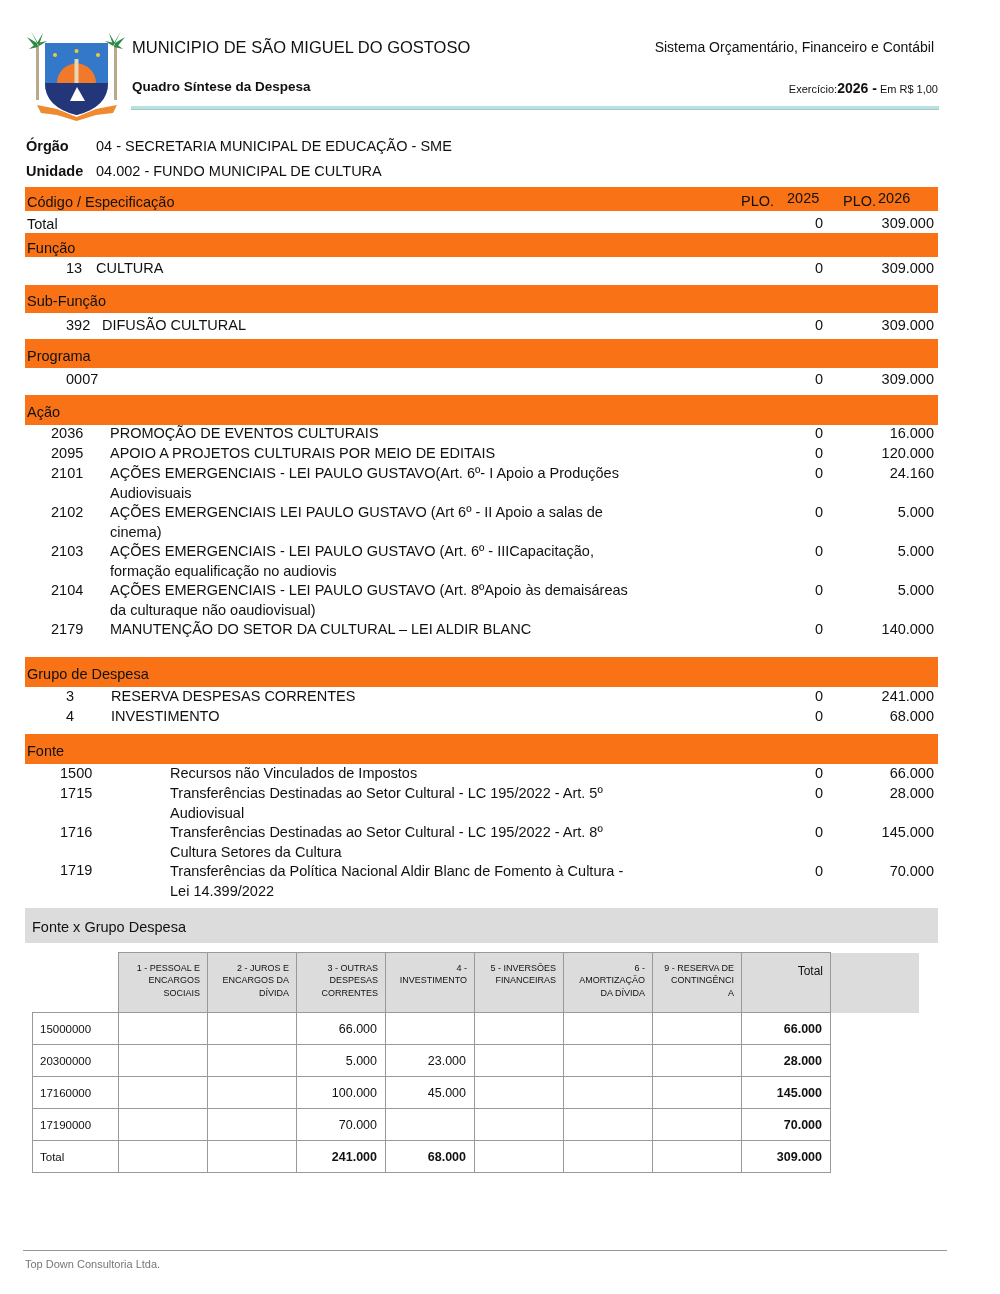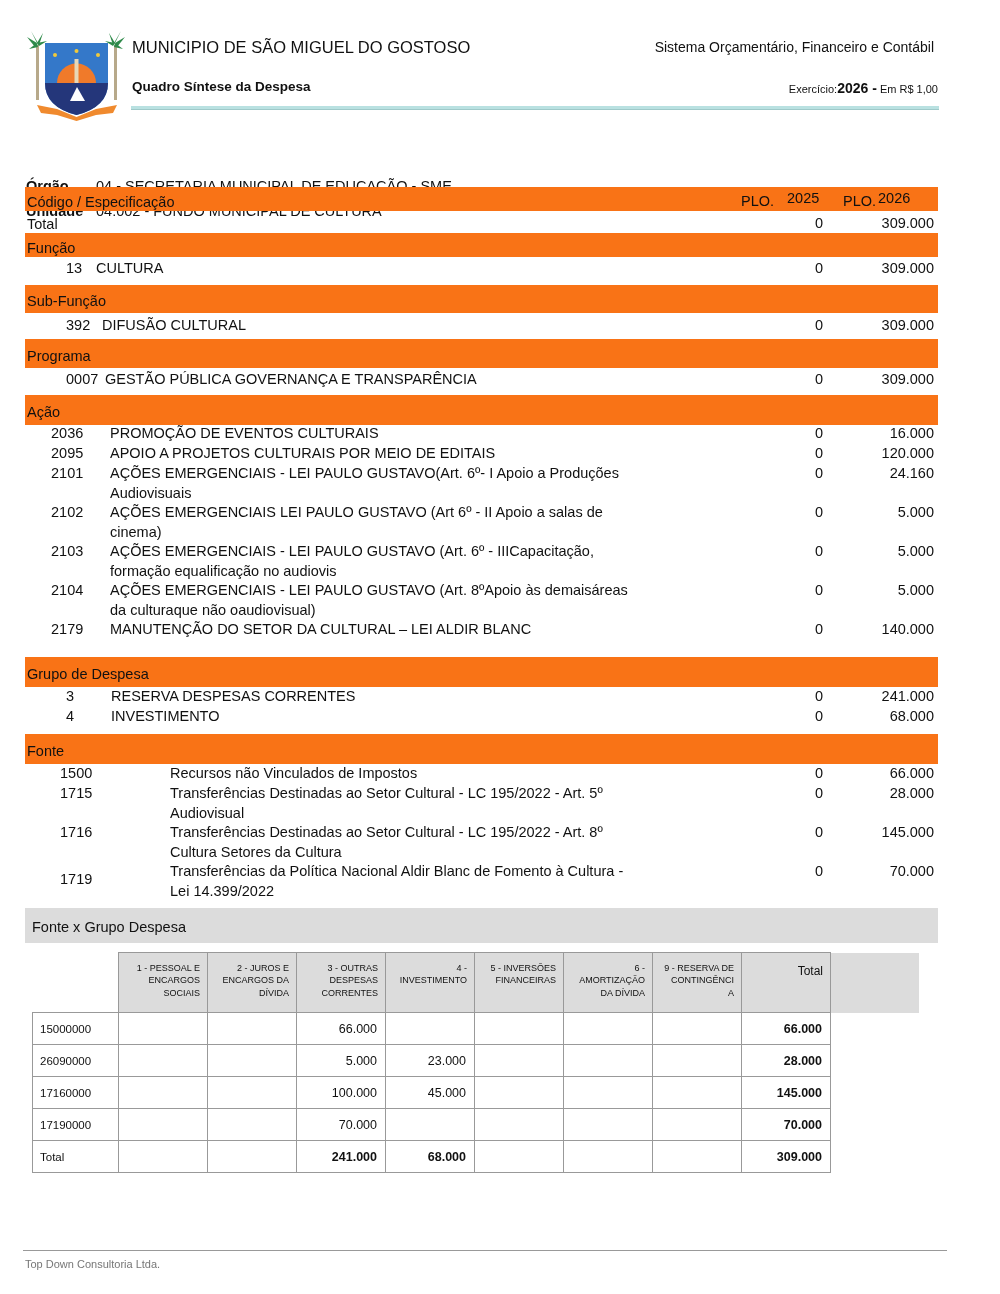--- a/index.html
+++ b/index.html
@@ -8,21 +8,21 @@
 
   .header { position: absolute; left: 0; top: 0; width: 1000px; height: 120px; }
   .logo { position: absolute; left: 27px; top: 27px; width: 100px; height: 95px; }
   .muni { position: absolute; left: 132px; top: 38px; font-size: 16.5px; color: #111; }
   .subtitle { position: absolute; left: 132px; top: 79px; font-size: 13.5px; font-weight: bold; }
   .system { position: absolute; right: 66px; top: 39px; font-size: 14px; }
   .exercicio { position: absolute; right: 62px; top: 80px; font-size: 11px; }
   .exercicio b { font-size: 14px; }
   .rule { position: absolute; left: 131px; top: 106px; width: 808px; height: 4px; background: #b9e1e1; border-bottom: 1px solid #9fc9c9; }
 
-  .org { position: absolute; left: 26px; font-size: 14.5px; margin-top: 40px; }
+  .org { position: absolute; left: 26px; font-size: 14.5px; }
   .org .lbl { display: inline-block; width: 70px; font-weight: bold; }
 
   .tbl { position: absolute; left: 25px; width: 913px; }
   .row { position: relative; width: 913px; font-size: 14.5px; }
   .band { background: #f97316; }
   .row .v25 { position: absolute; right: 115px; text-align: right; }
   .row .v26 { position: absolute; right: 4px; text-align: right; }
   .row .code { position: absolute; text-align: center; }
   .row .desc { position: absolute; }
 
@@ -121,21 +121,20 @@
     <span class="desc" style="left:77px;top:4px">DIFUSÃO CULTURAL</span>
     <span class="v25" style="top:4px">0</span>
     <span class="v26" style="top:4px">309.000</span>
   </div>
 
   <div class="row band" style="height:29px">
     <span style="position:absolute;left:2px;top:9px">Programa</span>
   </div>
   <div class="row" style="height:27px">
     <span class="code" style="left:41px;top:3px">0007</span>
-    <span class="desc" style="left:80px;top:3px">GESTÃO PÚBLICA GOVERNANÇA E TRANSPARÊNCIA</span>
     <span class="v25" style="top:3px">0</span>
     <span class="v26" style="top:3px">309.000</span>
   </div>
 
   <div class="row band" style="height:30px">
     <span style="position:absolute;left:2px;top:9px">Ação</span>
   </div>
   <div id="acao-list">
       <div class="row" style="height:20px">
         <span class="code" style="left:26px;top:0">2036</span>
@@ -221,21 +220,21 @@
         <span class="v26" style="top:1px">28.000</span>
       </div>
       <div class="row" style="height:39px">
         <span class="code" style="left:35px;top:1px">1716</span>
         <span class="desc" style="left:145px;top:1px">Transferências Destinadas ao Setor Cultural - LC 195/2022 - Art. 8º</span>
         <span class="desc" style="left:145px;top:21px">Cultura Setores da Cultura</span>
         <span class="v25" style="top:1px">0</span>
         <span class="v26" style="top:1px">145.000</span>
       </div>
       <div class="row" style="height:39px">
-        <span class="code" style="left:35px;top:9px">1719</span>
+        <span class="code" style="left:35px;top:0">1719</span>
         <span class="desc" style="left:145px;top:1px">Transferências da Política Nacional Aldir Blanc de Fomento à Cultura -</span>
         <span class="desc" style="left:145px;top:21px">Lei 14.399/2022</span>
         <span class="v25" style="top:1px">0</span>
         <span class="v26" style="top:1px">70.000</span>
       </div>
     </div>
 </div>
 
 <div class="fxg-title">Fonte x Grupo Despesa</div>
 <table class="fxg">
@@ -288,21 +287,21 @@
         <td></td>
         <td>66.000</td>
         <td></td>
         <td></td>
         <td></td>
         <td></td>
         <td class="b">66.000</td>
         <td class="nob"></td>
       </tr>
       <tr>
-        <td class="lab">26090000</td>
+        <td class="lab">20300000</td>
         <td></td>
         <td></td>
         <td>5.000</td>
         <td>23.000</td>
         <td></td>
         <td></td>
         <td></td>
         <td class="b">28.000</td>
         <td class="nob"></td>
       </tr>

